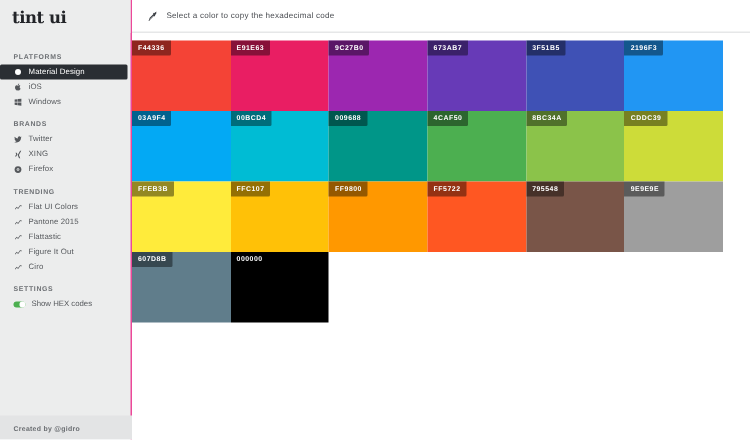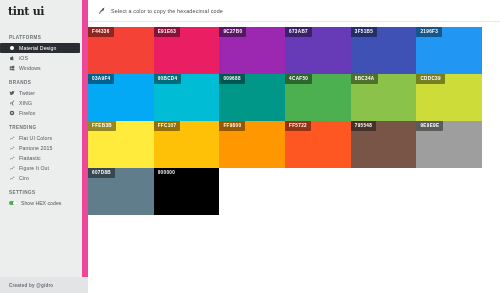--- a/index.html
+++ b/index.html
@@ -12,21 +12,21 @@
   }
   #app { position: relative; width: 500px; height: 293px; display: flex; }
 
   
   .sidebar {
     width: 88px;
     height: 293px;
     background: #eceded;
     position: relative;
     flex: 0 0 88px;
-    border-right: 6px solid #ec4899;
+    border-right: 1px solid #ec4899;
   }
   .logo-wrap {
     height: 22px;
     display: flex;
     align-items: center;
     padding-left: 8px;
     background: #eceded;
   }
   .logo {
     font-family: "DejaVu Serif", serif;

